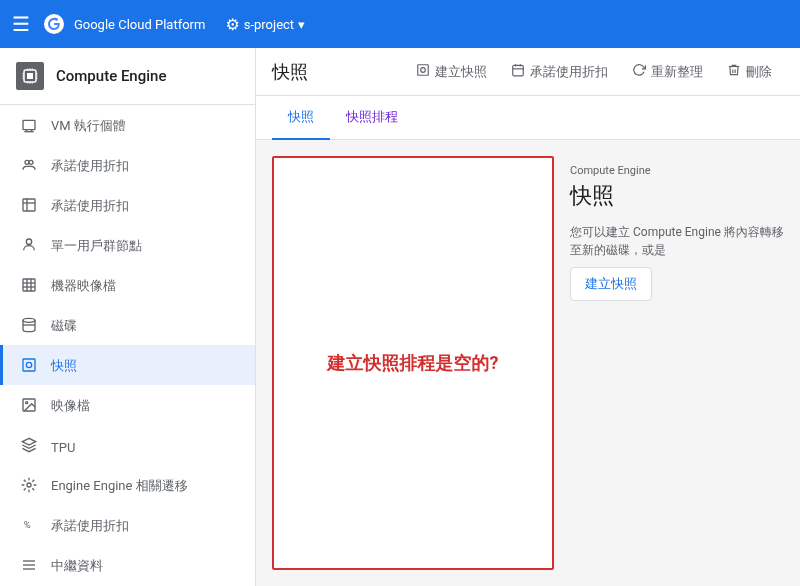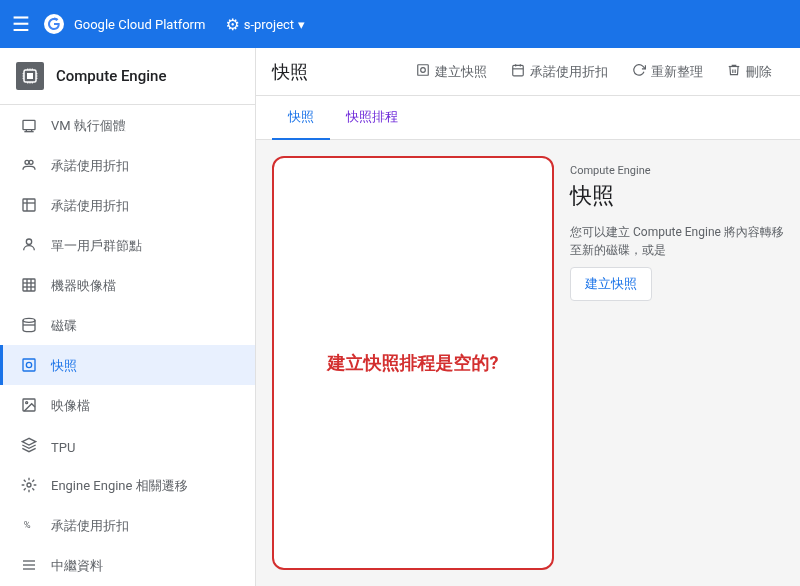--- a/index.html
+++ b/index.html
@@ -151,21 +151,21 @@
       display: flex;
       flex: 1;
       padding: 16px;
       gap: 16px;
       overflow: hidden;
     }
 
     
     .empty-state-box {
       border: 2px solid #d32f2f;
-      border-radius: 12px;
+      border-radius: 2px;
       flex: 1;
       max-width: 360px;
       display: flex;
       flex-direction: column;
       align-items: center;
       justify-content: center;
       padding: 32px;
       background: white;
     }
     .empty-state-text {

